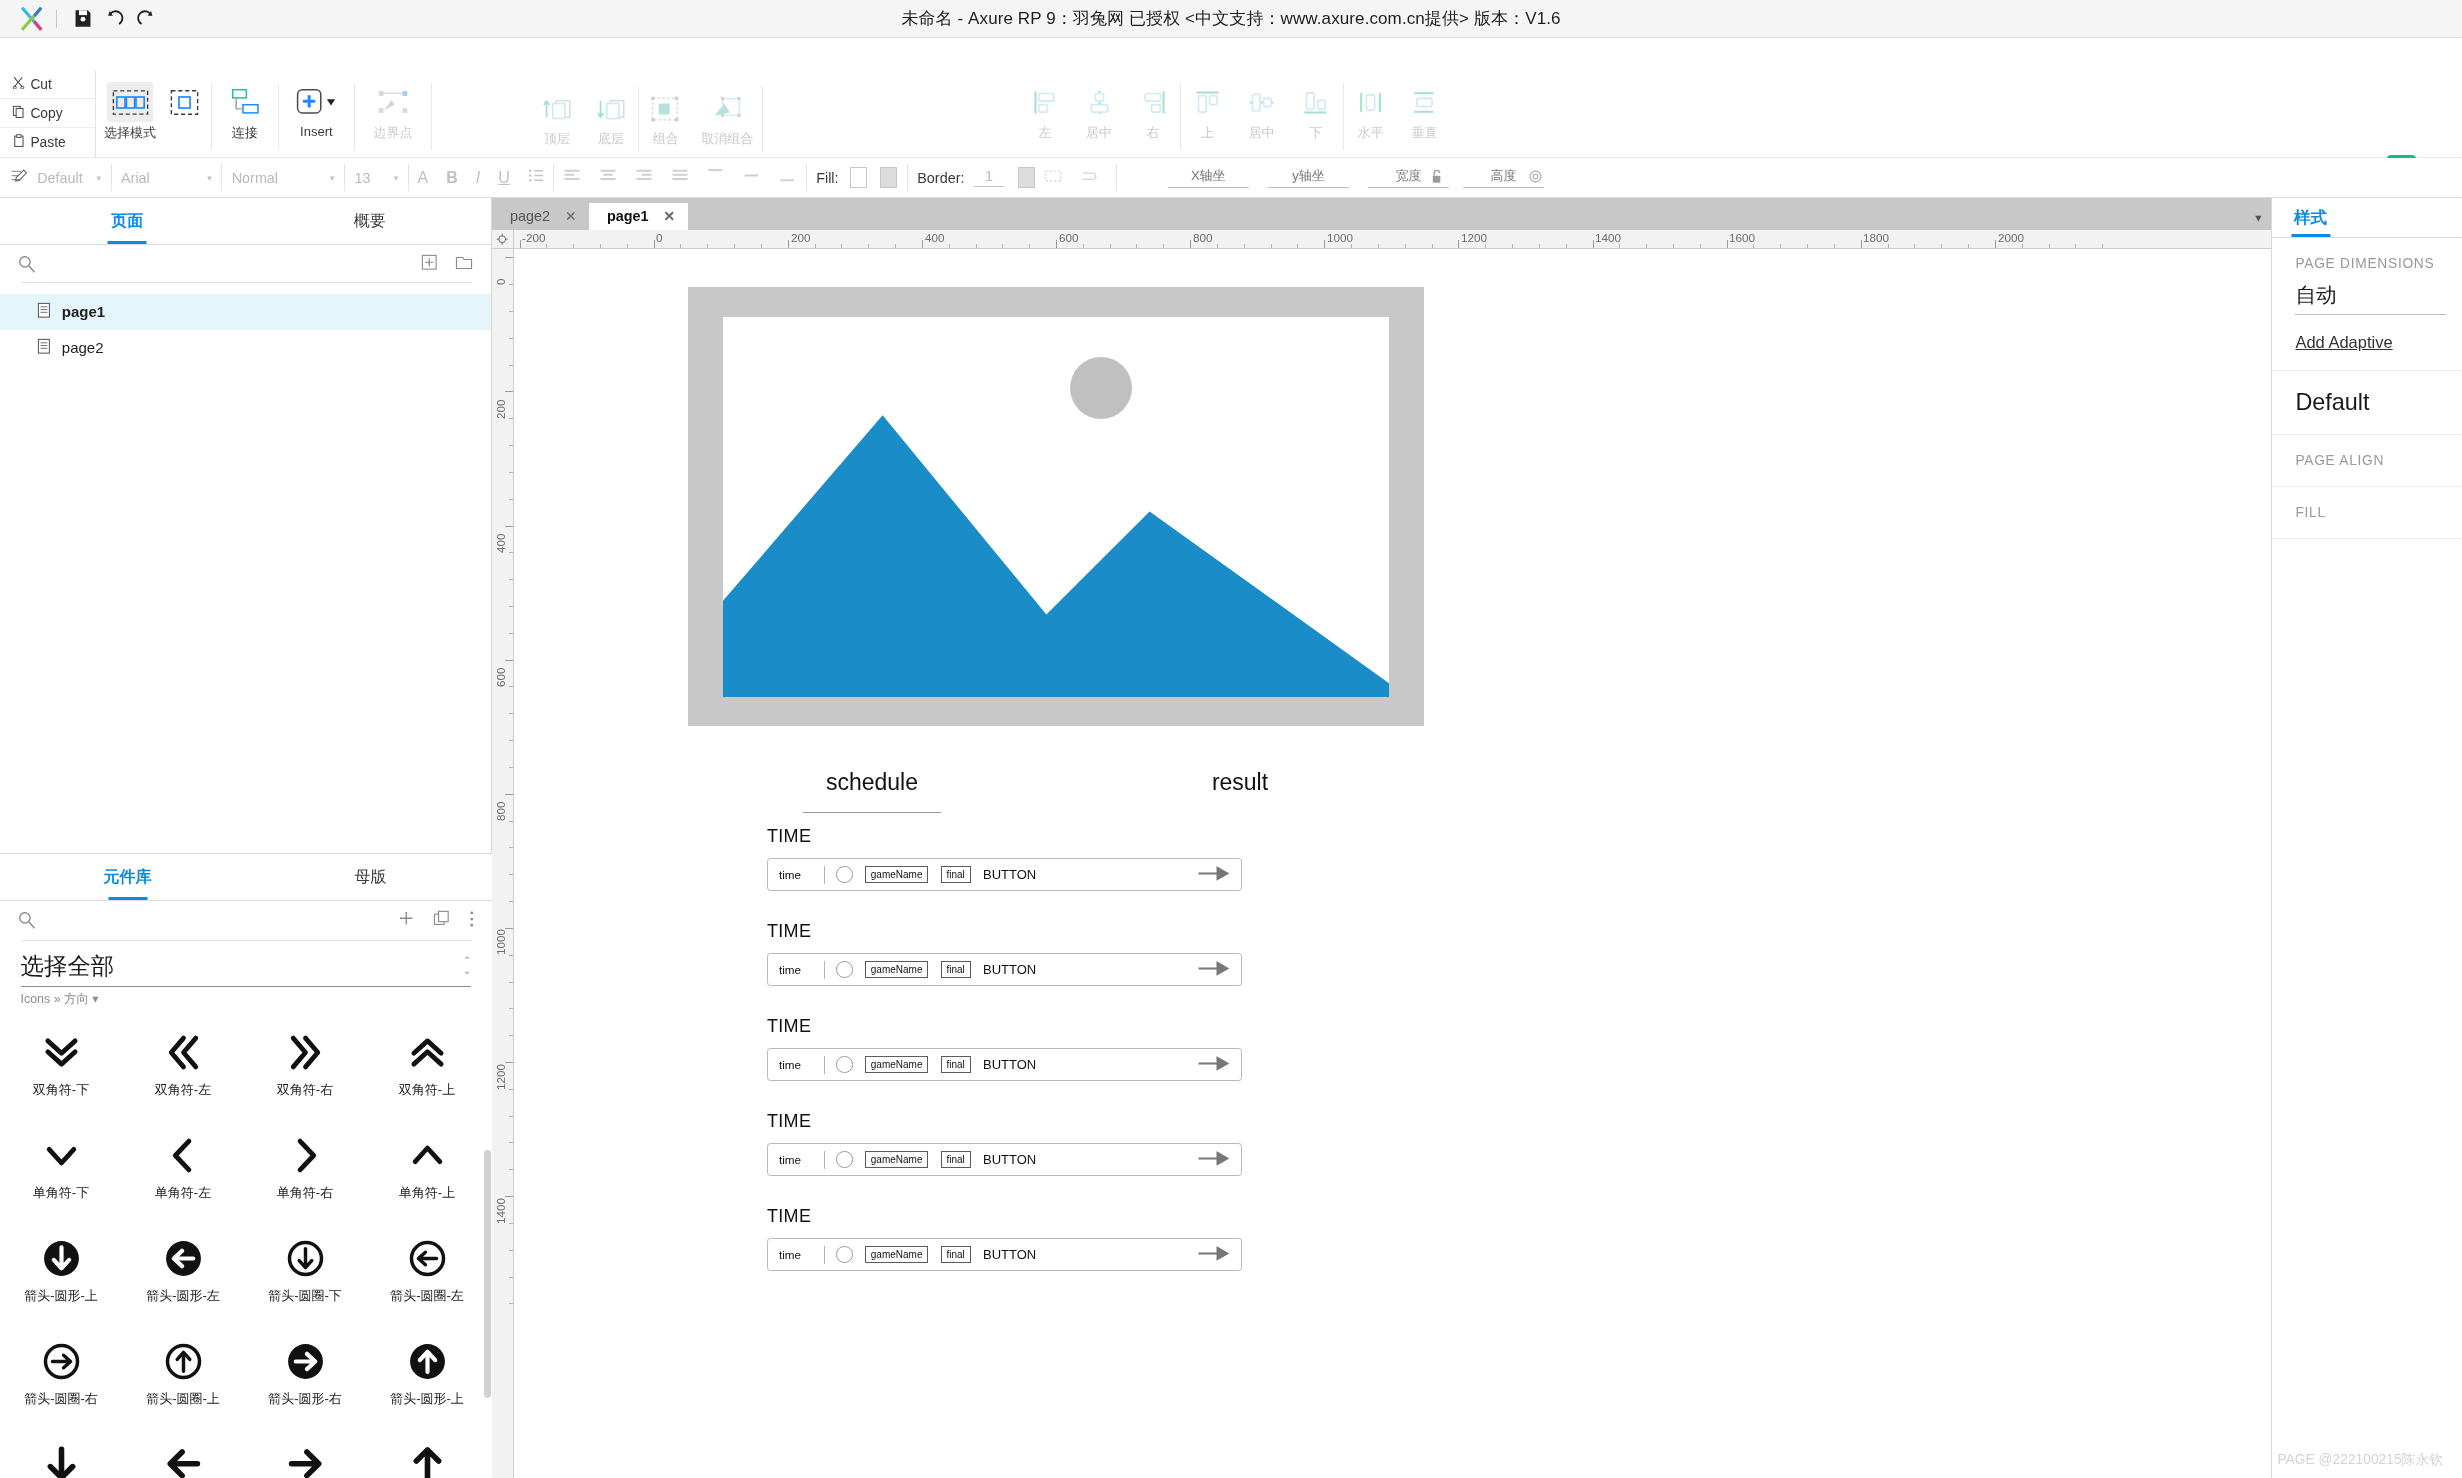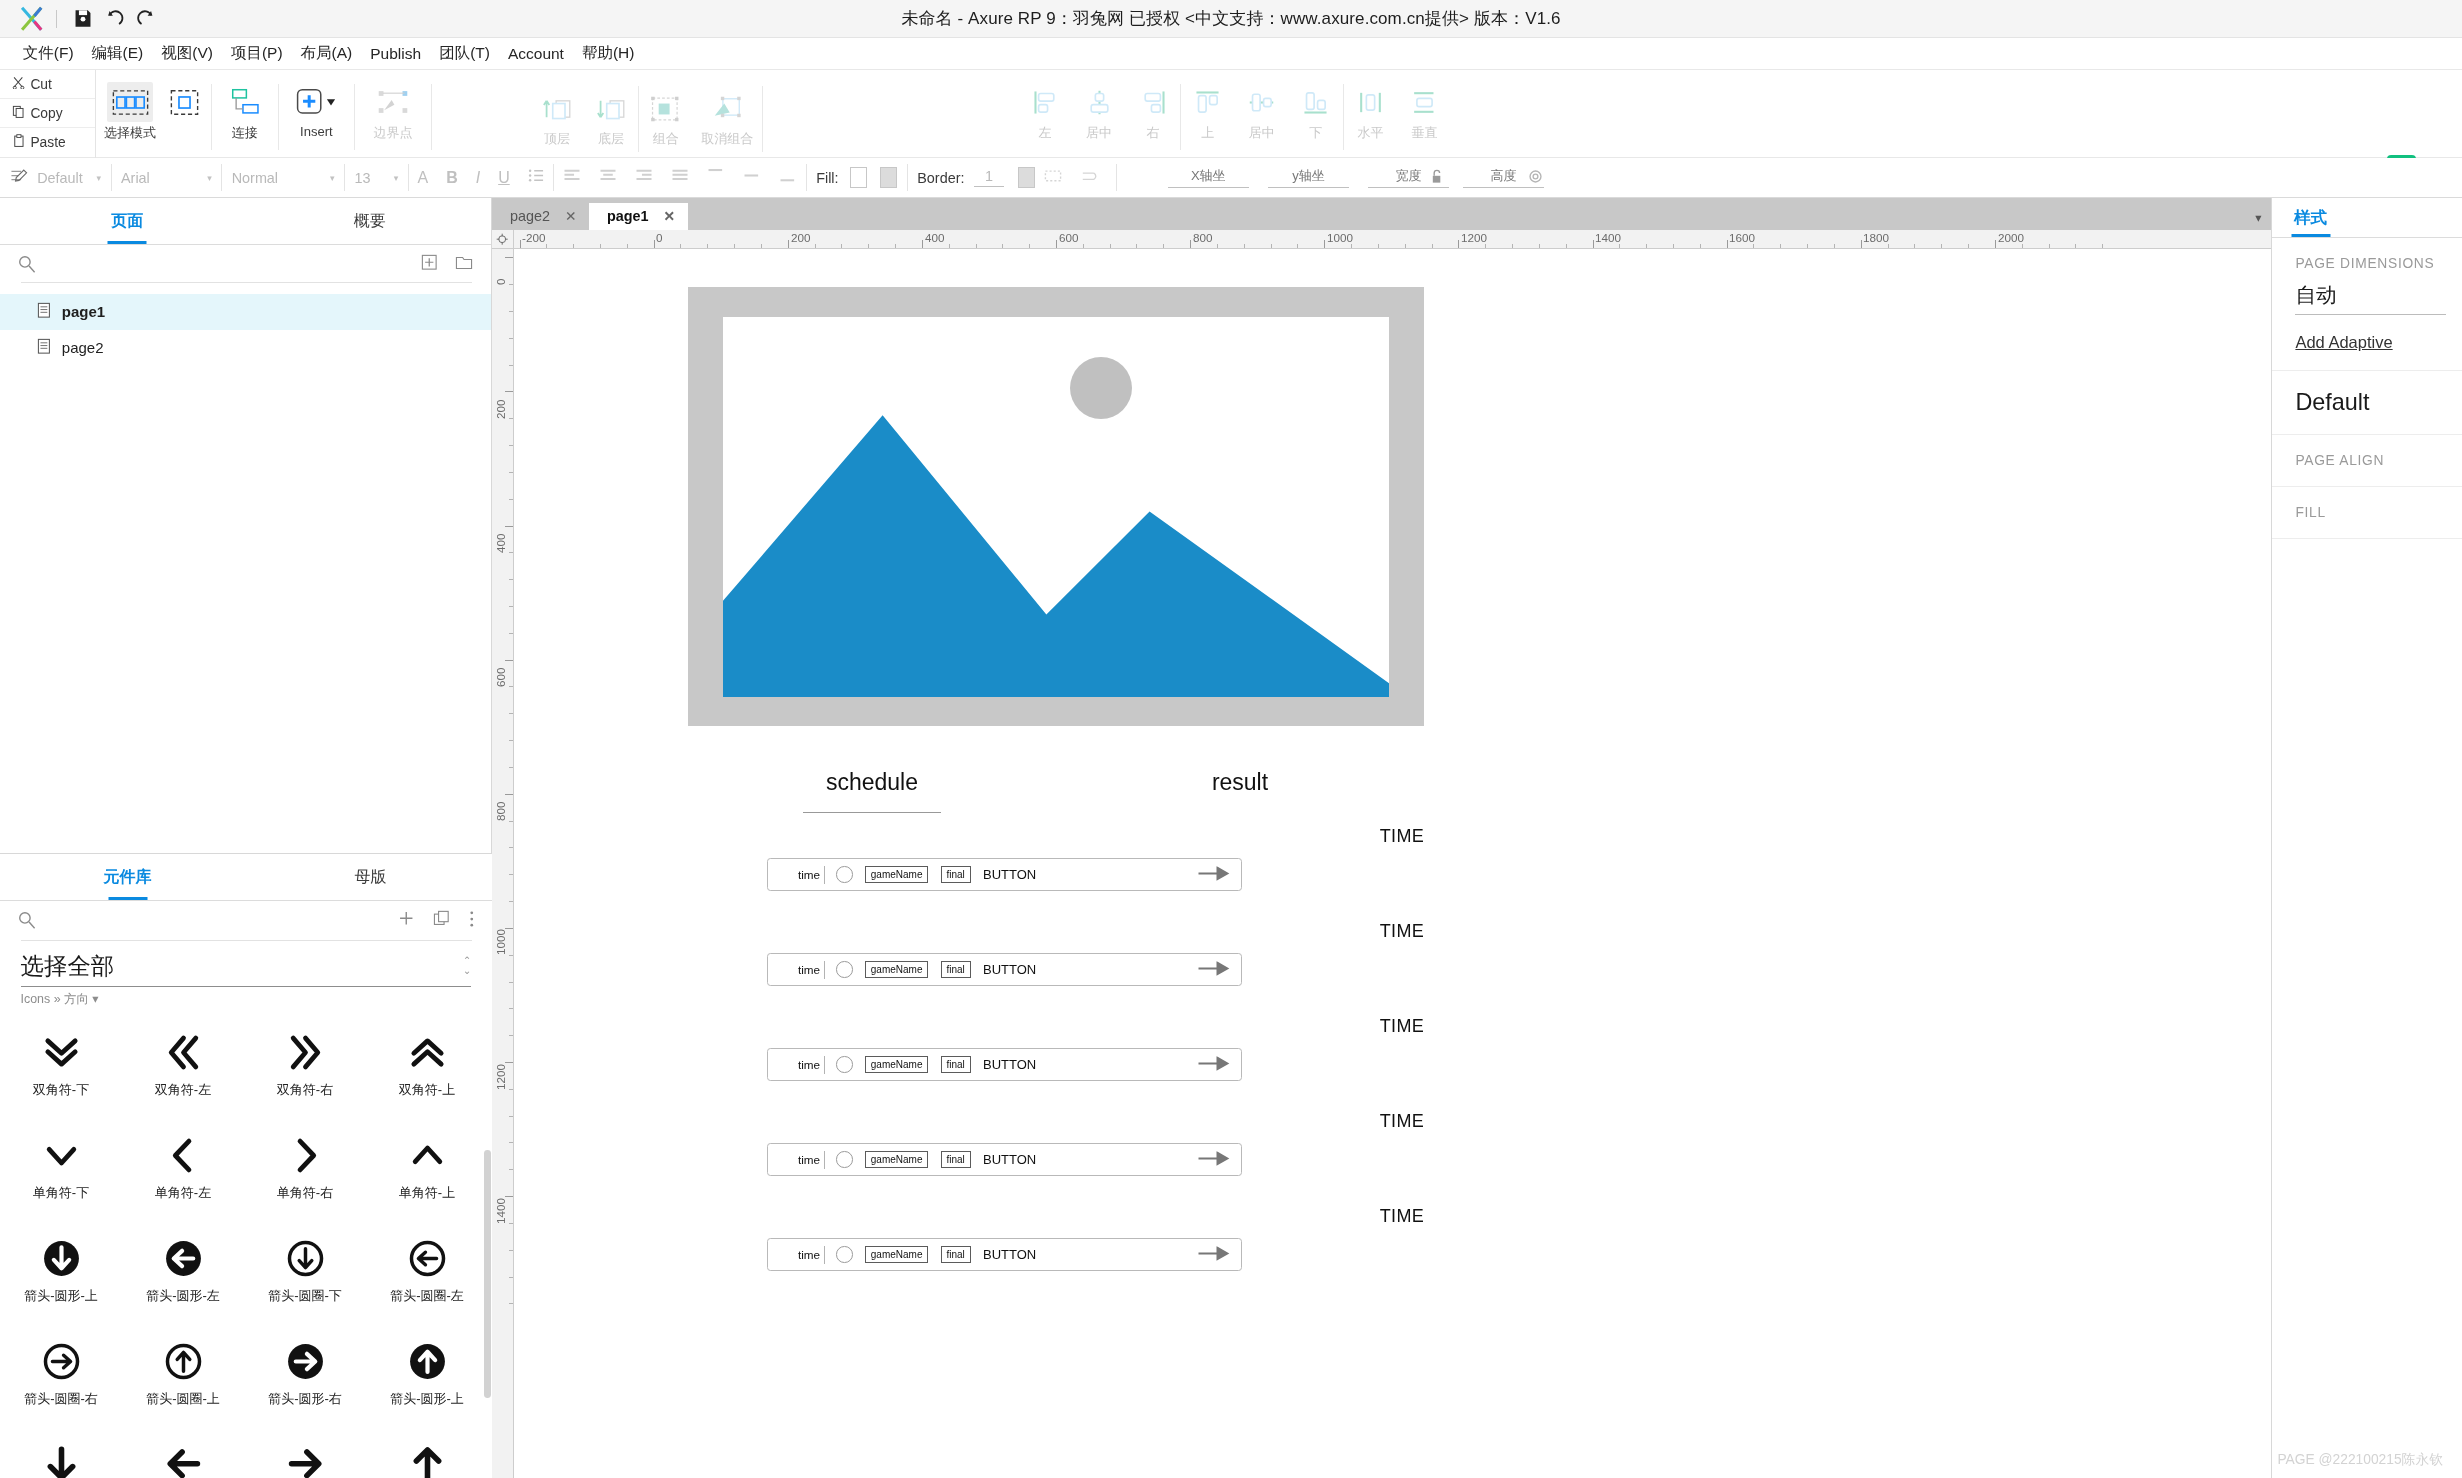--- a/index.html
+++ b/index.html
@@ -212,21 +212,21 @@
   .mock-body { width: 736px; background: #ffffff; padding-bottom: 27.5px; }
 
   .mtabs { display: flex; padding-top: 43px; }
   .mtab { flex: 1; text-align: center; position: relative; }
   .mtab span { font-size: 23px; color: #111; }
   .mtab.active::after {
     content: ""; position: absolute; left: 50%; transform: translateX(-50%);
     bottom: -17px; width: 138px; height: 1.4px; background: #999;
   }
 
-  .row-block { padding-left: 79px; padding-top: 30px; text-align: right; }
+  .row-block { padding-left: 79px; padding-top: 30px; }
   .row-time { font-size: 18px; color: #111; letter-spacing: 0.3px; }
   .row-card {
     margin-top: 11px; width: 475px; height: 33px;
     border: 1px solid #b9b9b9; border-radius: 3.4px;
     display: flex; align-items: center; padding: 0 11px;
   }
   .rc-time { font-size: 11.7px; color: #111; width: 41px; }
   .rc-bar { width: 1px; height: 18px; background: #b3b3b3; margin: 0 11px 0 4.1px; }
   .rc-circle { width: 16.5px; height: 16.5px; border-radius: 50%; border: 1px solid #9b9b9b; }
   .rc-box {
@@ -297,31 +297,20 @@
     </div>
     <div class="tb-btn">
       <svg width="20.6" height="19" viewBox="0 0 30 28">
         <path d="M8 22 A10 10 0 1 1 22 9" stroke="#222" stroke-width="2.6" fill="none"></path>
         <path d="M22 3 L24 10 L17 10 Z" fill="#222"></path>
       </svg>
     </div>
     <div class="title-text">未命名 - Axure RP 9：羽兔网 已授权   &lt;中文支持：www.axure.com.cn提供&gt; 版本：V1.6</div>
   </div>
 
-  <div class="menubar">
-    <div class="menu-item">文件(F)</div>
-    <div class="menu-item">编辑(E)</div>
-    <div class="menu-item">视图(V)</div>
-    <div class="menu-item">项目(P)</div>
-    <div class="menu-item">布局(A)</div>
-    <div class="menu-item">Publish</div>
-    <div class="menu-item">团队(T)</div>
-    <div class="menu-item">Account</div>
-    <div class="menu-item">帮助(H)</div>
-  </div>
 
   <div class="toolbar">
 
     <div class="clip-col">
       <div class="clip-row">
         <span class="ci">
           <svg width="13.8" height="13.8" viewBox="0 0 20 20">
               <path d="M3 2 L15 16 M15 2 L3 16" stroke="#444" stroke-width="1.5" fill="none"></path>
               <circle cx="4" cy="17" r="2.2" stroke="#444" stroke-width="1.4" fill="none"></circle>
               <circle cx="15" cy="17" r="2.2" stroke="#444" stroke-width="1.4" fill="none"></circle>

